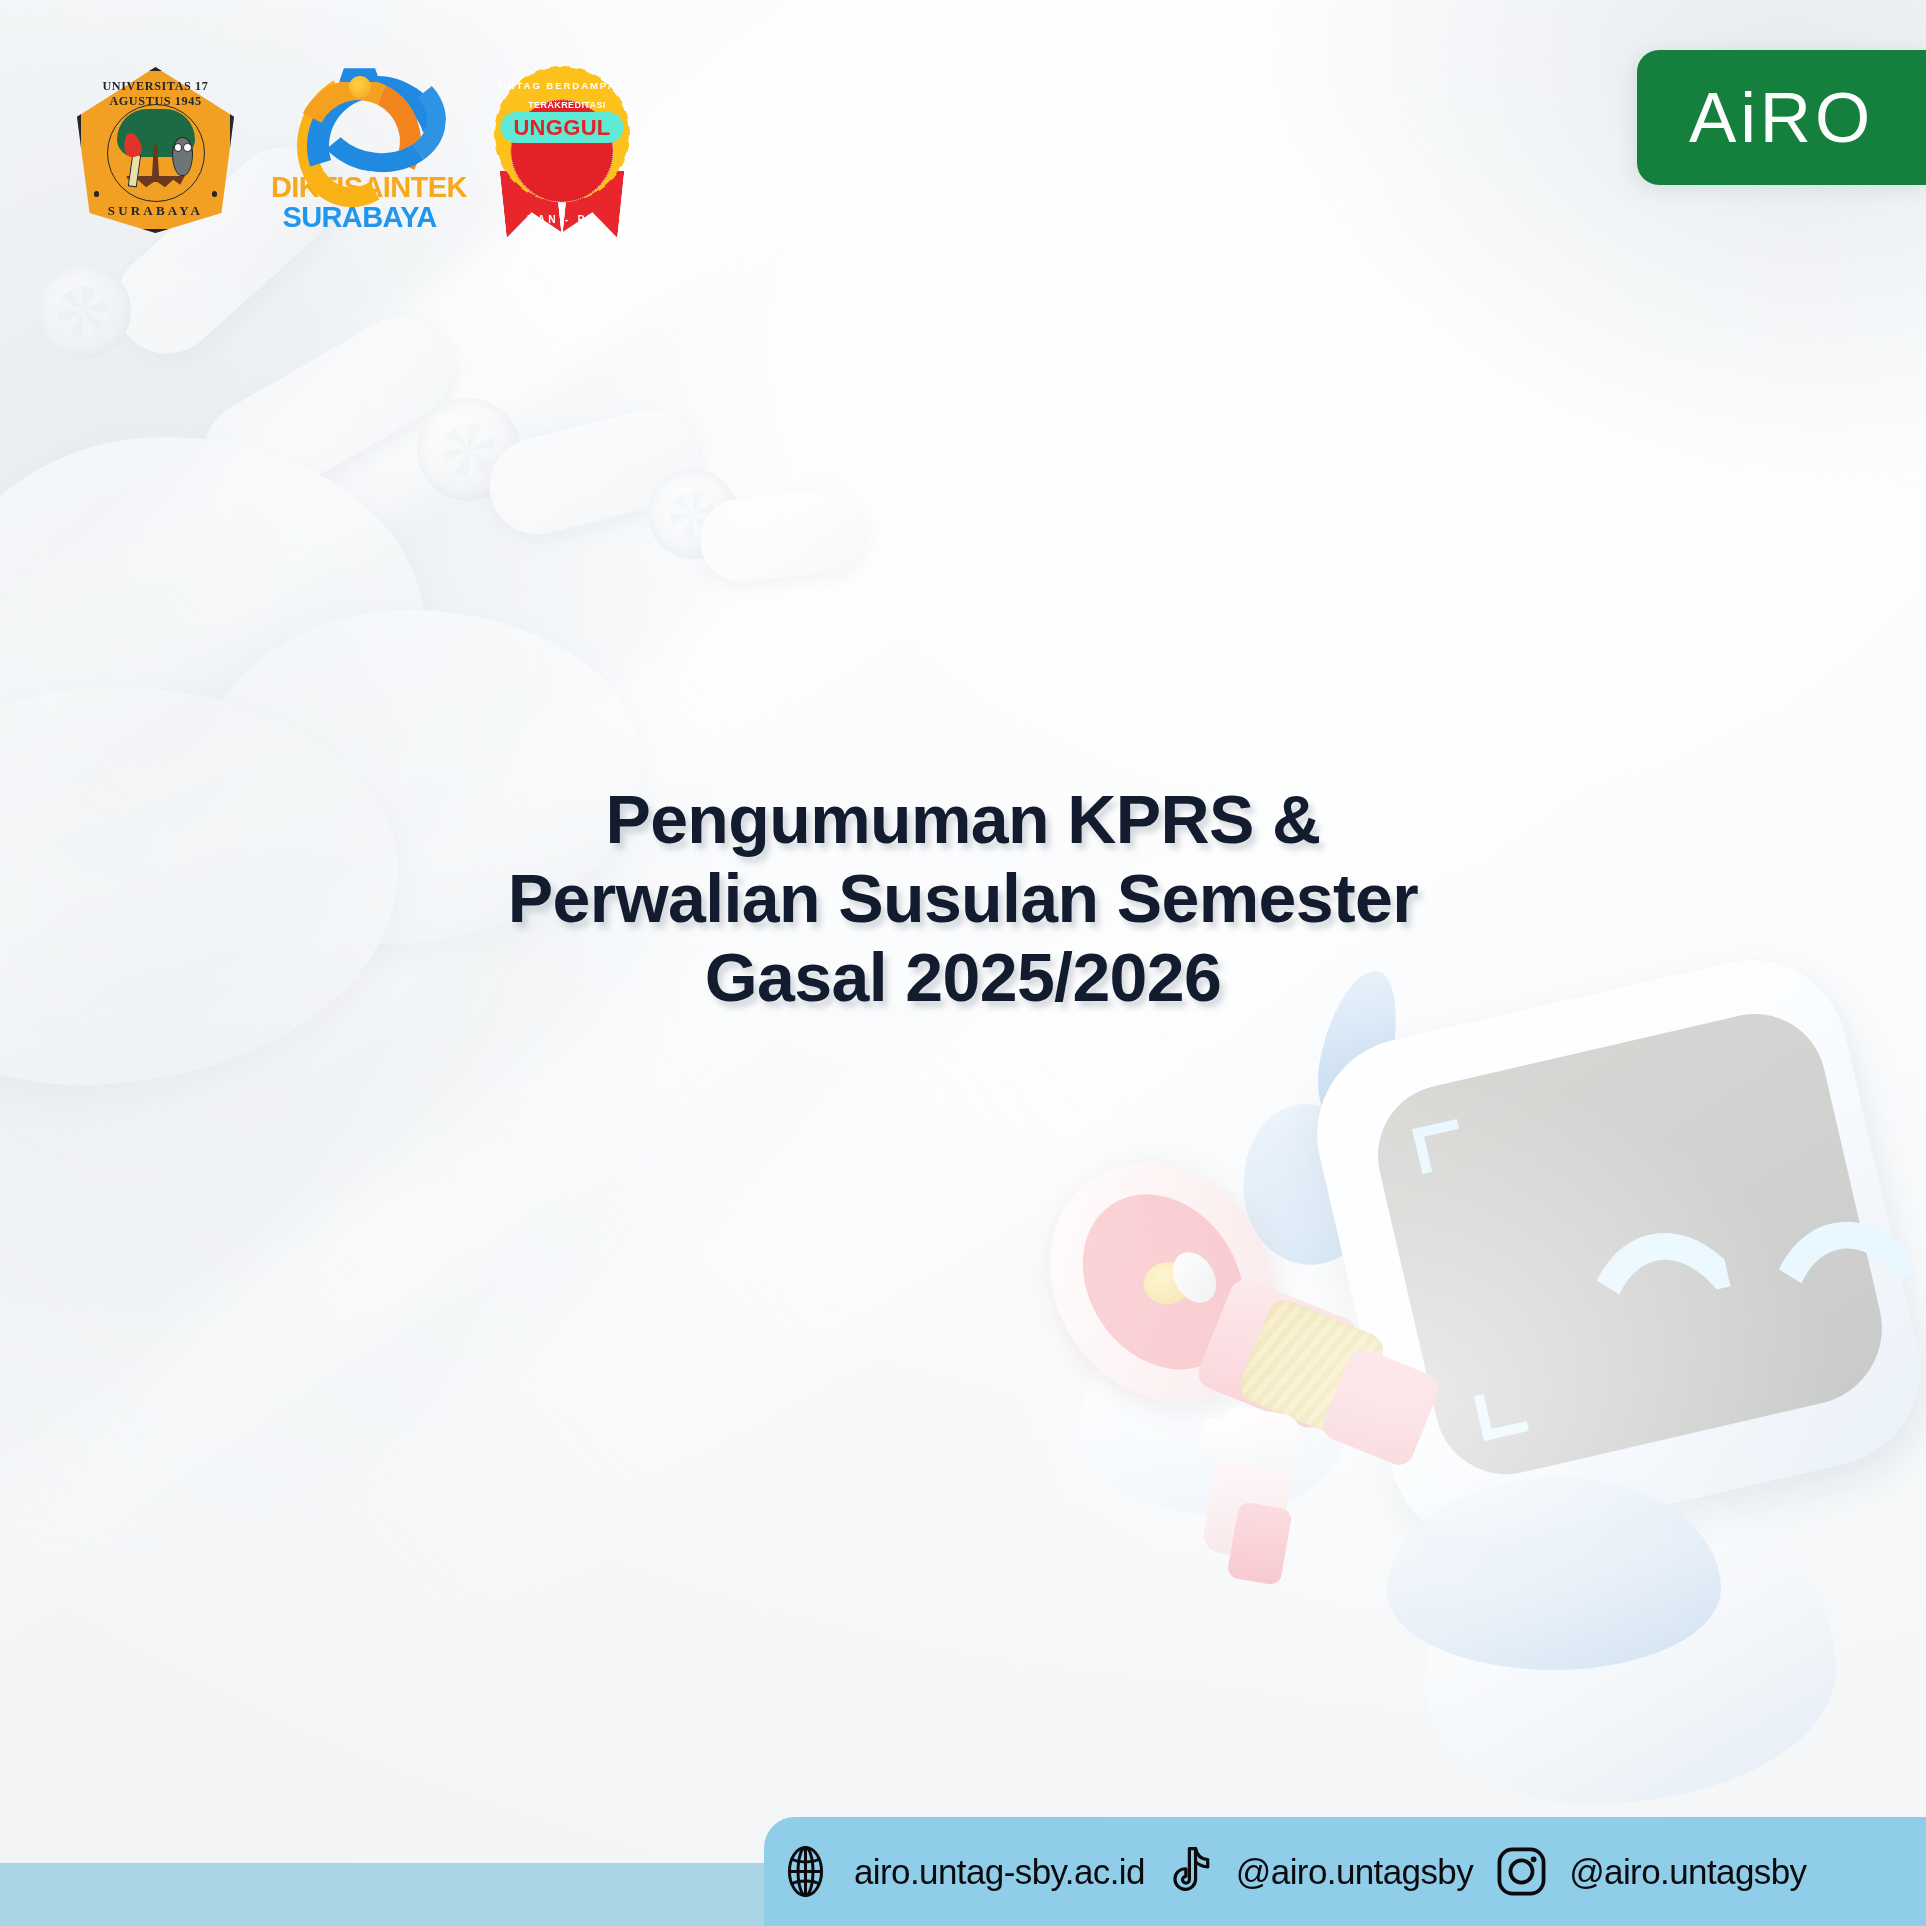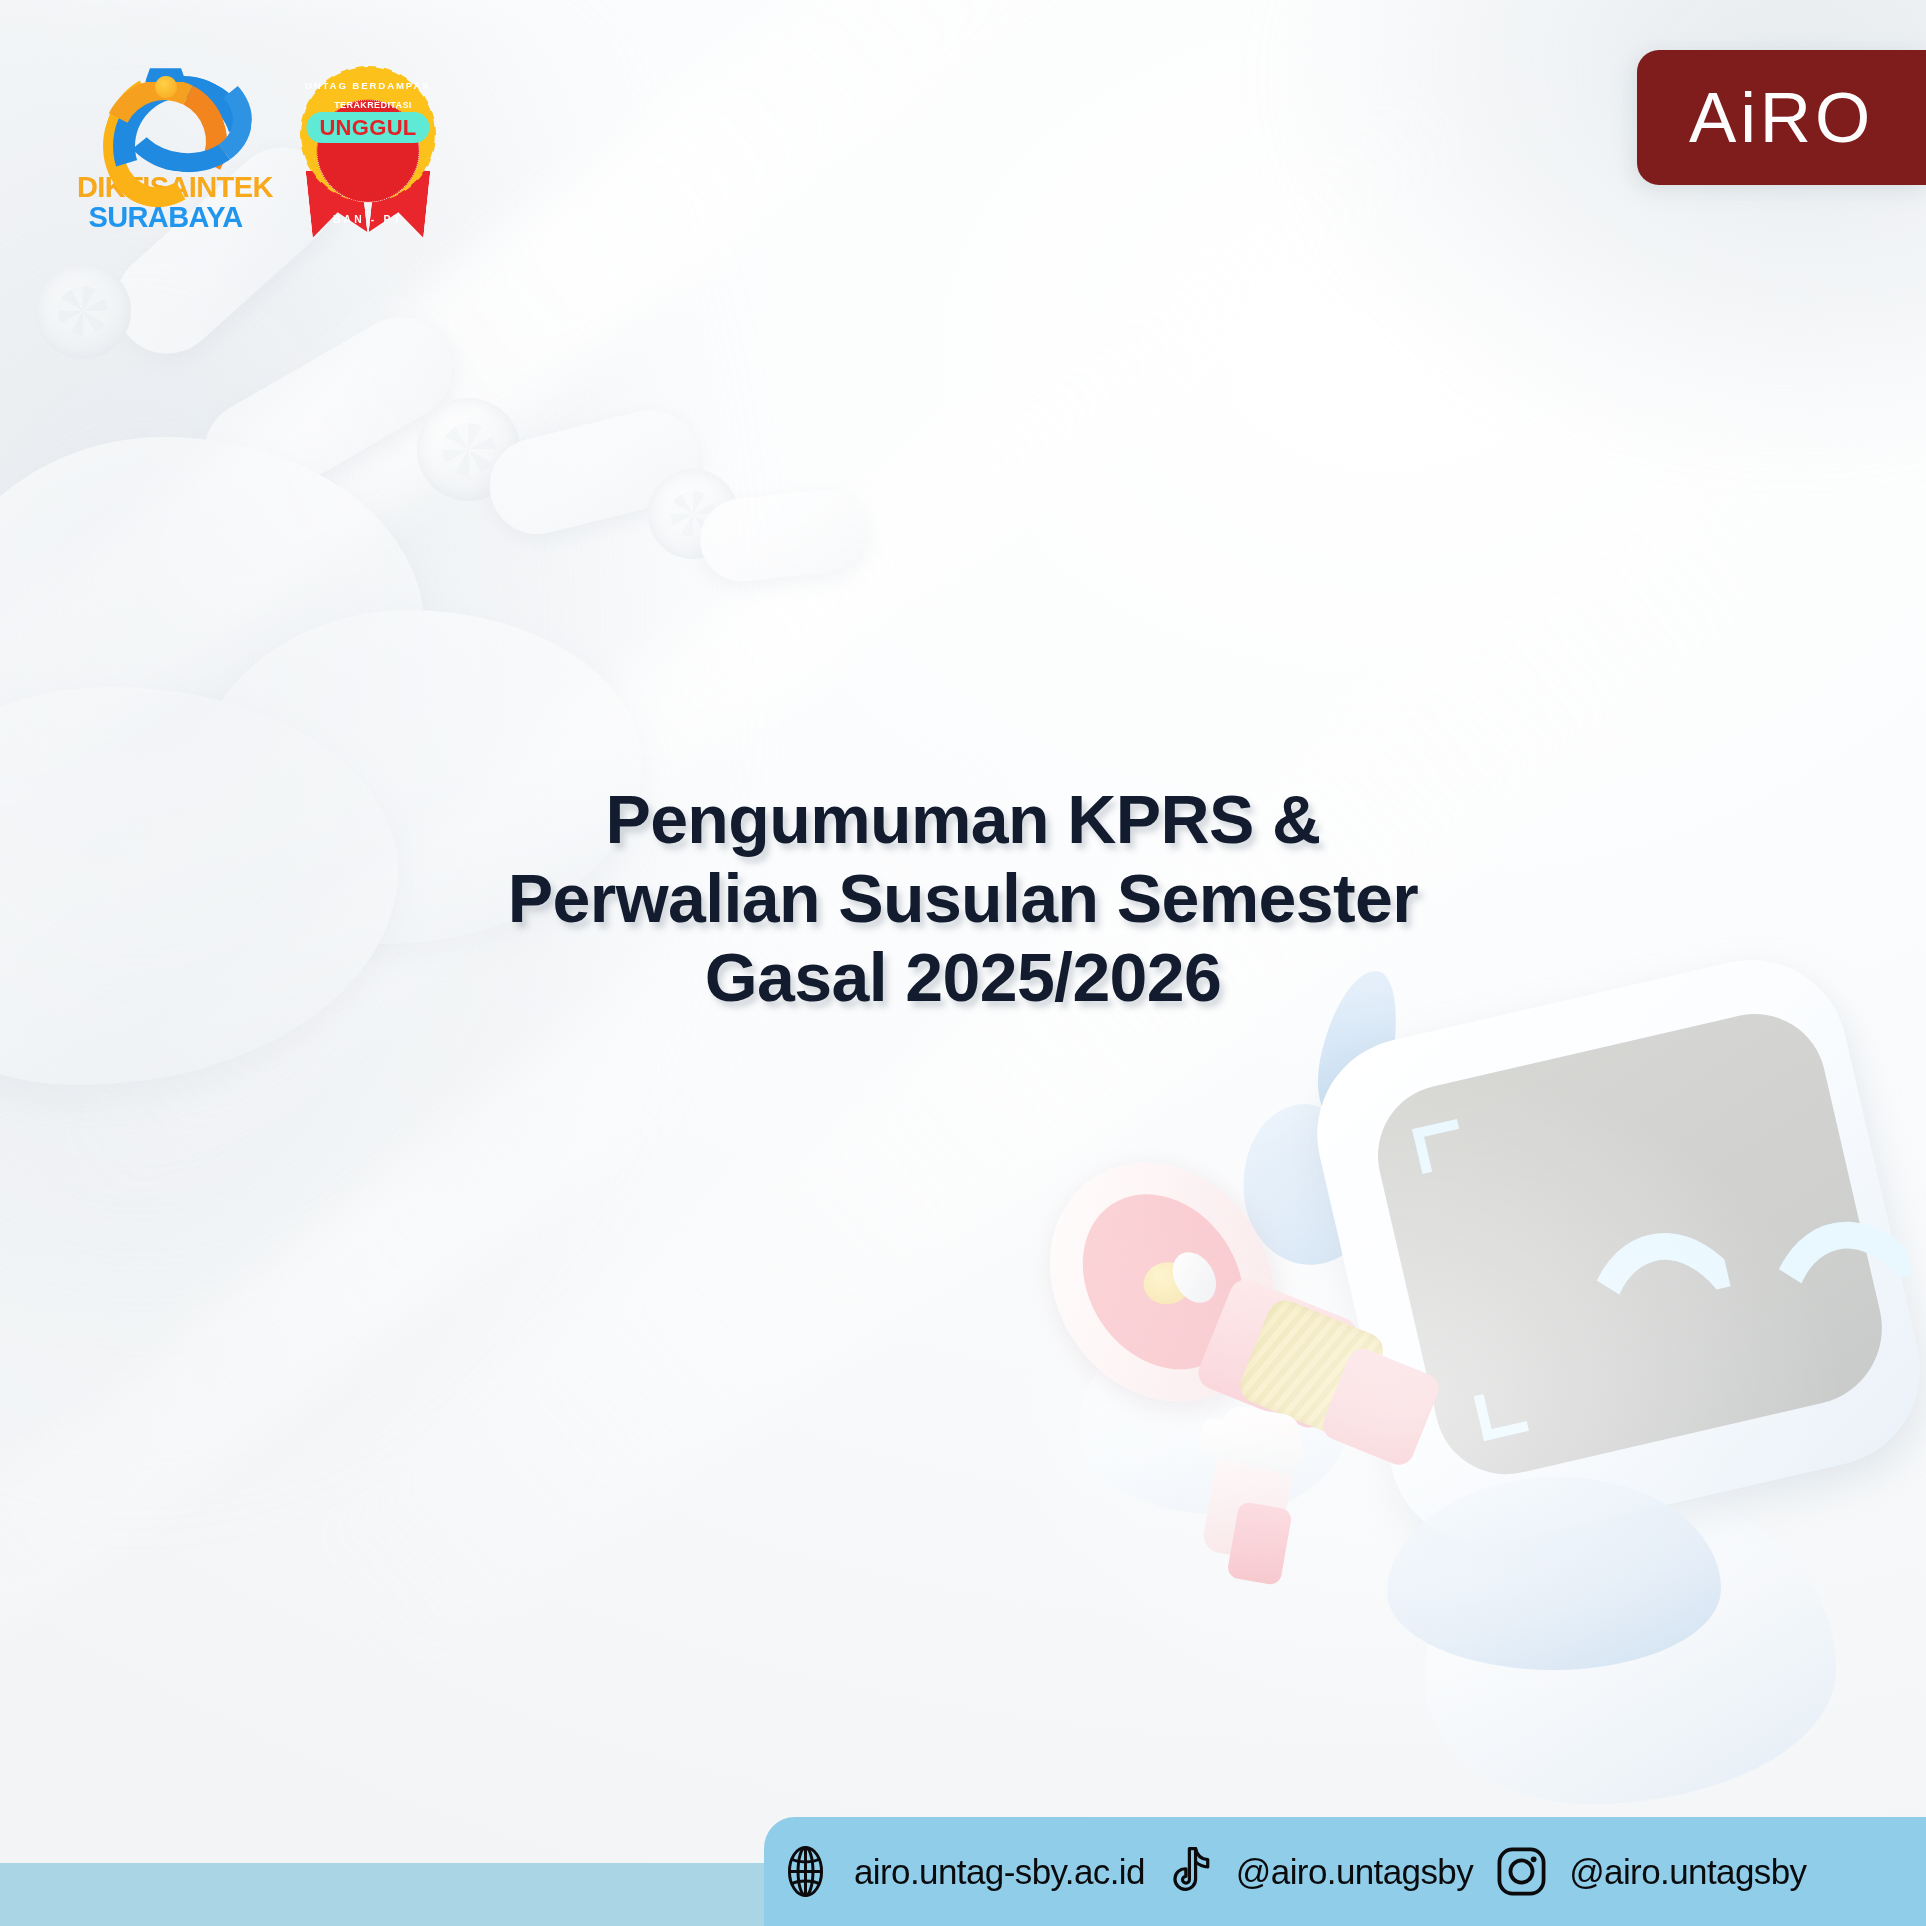--- a/index.html
+++ b/index.html
@@ -230,21 +230,21 @@
     padding: 2.6px 13px; z-index: 3;
   }
   .badge-unggul-pill span {
     color: #e32227; font-weight: 800; font-size: 22px; letter-spacing: 0.3px;
   }
 
   
   .airo-badge {
     position: absolute; right: 0; top: 50px;
     width: 289px; height: 135px;
-    background: #7f1d1d;
+    background: #15803d;
     border-radius: 22px 0 0 22px;
     display: flex; align-items: center; justify-content: center;
     box-shadow: -2.6px 3.9px 19px rgba(170,185,196,.35);
   }
   .airo-wordmark {
     position: relative; color: #fdfdfd; font-size: 71px; font-weight: 400;
     letter-spacing: 3.9px; line-height: 1;
   }
 
   
@@ -432,20 +432,35 @@
     <div class="finger" style="left:488px;  top:148px;  width:212px; height:96px; transform:rotate(-14deg);"></div>
     <div class="knuckle" style="left:648px;top:193px;  width:90px; height:90px;"></div>
     <div class="finger" style="left:700px; top:218px;  width:167px; height:83px; transform:rotate(-6deg);"></div>
     <div class="palm" style="left:-77px; top:161px;  width:501px; height:411px;"></div>
     <div class="palm" style="left:193px;  top:334px;  width:449px; height:334px;"></div>
     <div class="palm" style="left:-154px; top:411px;  width:552px; height:398px;"></div>
   </div>
 
   <div class="logo-row">
 
+    <div class="crest">
+      <div class="crest-shield"></div>
+      <div class="crest-text-top">UNIVERSITAS 17 AGUSTUS 1945</div>
+      <div class="crest-inner">
+        <div class="tree-canopy"></div>
+        <div class="tree-trunk"></div>
+        <div class="tree-roots"></div>
+        <div class="torch-stick"></div>
+        <div class="torch-flame"></div>
+        <div class="owl"></div>
+      </div>
+      <div class="crest-dot l"></div>
+      <div class="crest-dot r"></div>
+      <div class="crest-text-bottom">SURABAYA</div>
+    </div>
 
     <div class="diktis">
       <div class="diktis-mark">
         <div class="dm-yellow-arc"></div>
         <div class="dm-blue-arc"></div>
         <div class="dm-orange-swirl"></div>
         <div class="dm-blue-swirl"></div>
         <div class="dm-cap"></div>
         <div class="dm-head"></div>
       </div>

